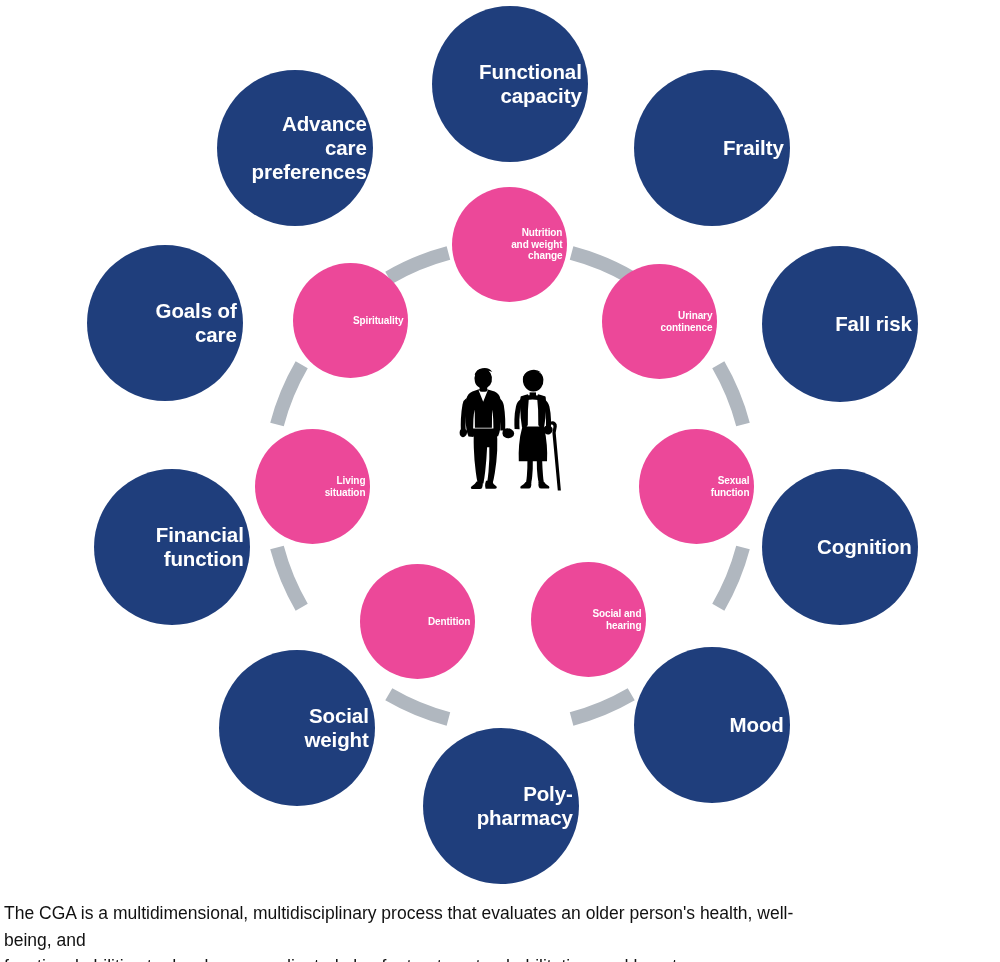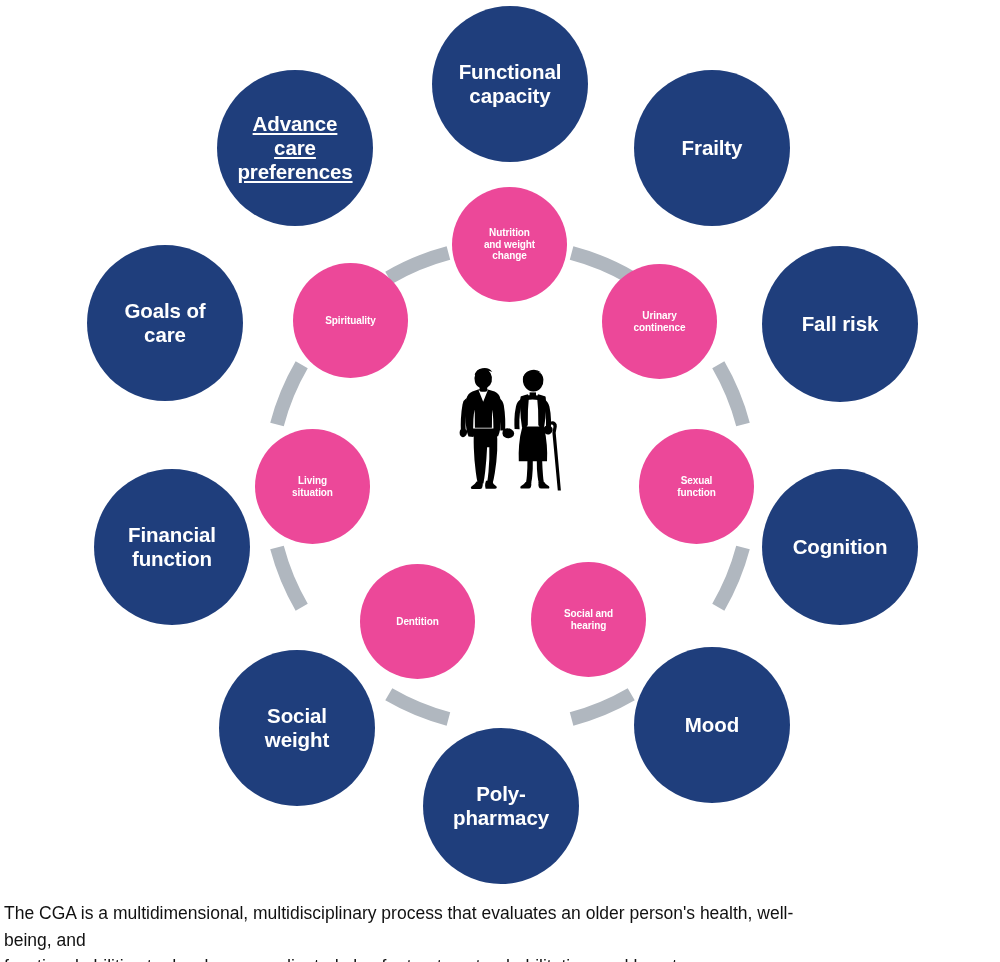--- a/index.html
+++ b/index.html
@@ -37,21 +37,21 @@
     height: 890px;
     pointer-events: none;
   }
 
   .node {
     position: absolute;
     border-radius: 50%;
     display: flex;
     align-items: center;
     justify-content: center;
-    text-align: center;
+    text-align: right;
     color: #ffffff;
     box-sizing: border-box;
     line-height: 1.16;
     font-weight: bold;
     letter-spacing: -0.1px;
     -webkit-font-smoothing: antialiased;
   }
   .node .label {
     display: block;
     width: 92%;
@@ -140,21 +140,21 @@
 weight</span>
     </div>
     <div class="node outer" style="left:94px; top:469px;">
       <span class="label">Financial
 function</span>
     </div>
     <div class="node outer" style="left:87px; top:245px;">
       <span class="label">Goals of
 care</span>
     </div>
-    <div class="node outer" style="left:217px; top:70px;text-decoration:underline;">
+    <div class="node outer" style="left:217px; top:70px;">
       <span class="label">Advance
 care
 preferences</span>
     </div>
 
     <div class="node inner" style="left:452px; top:187px;">
       <span class="label">Nutrition
 and weight
 change</span>
     </div>

